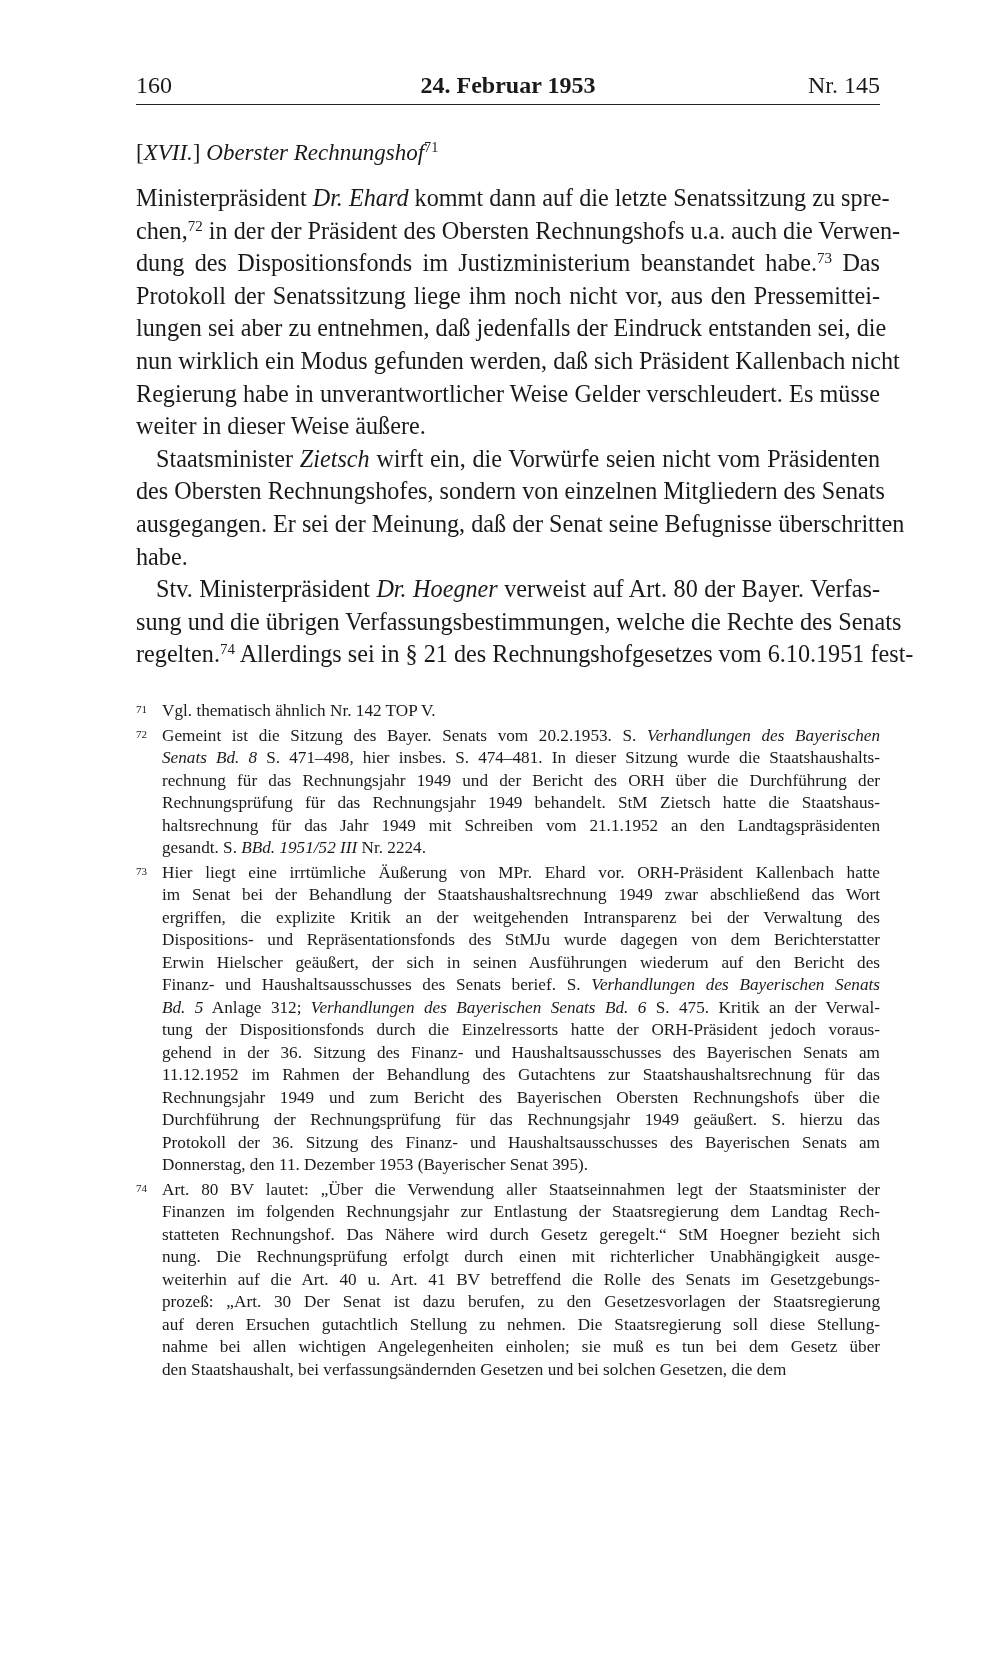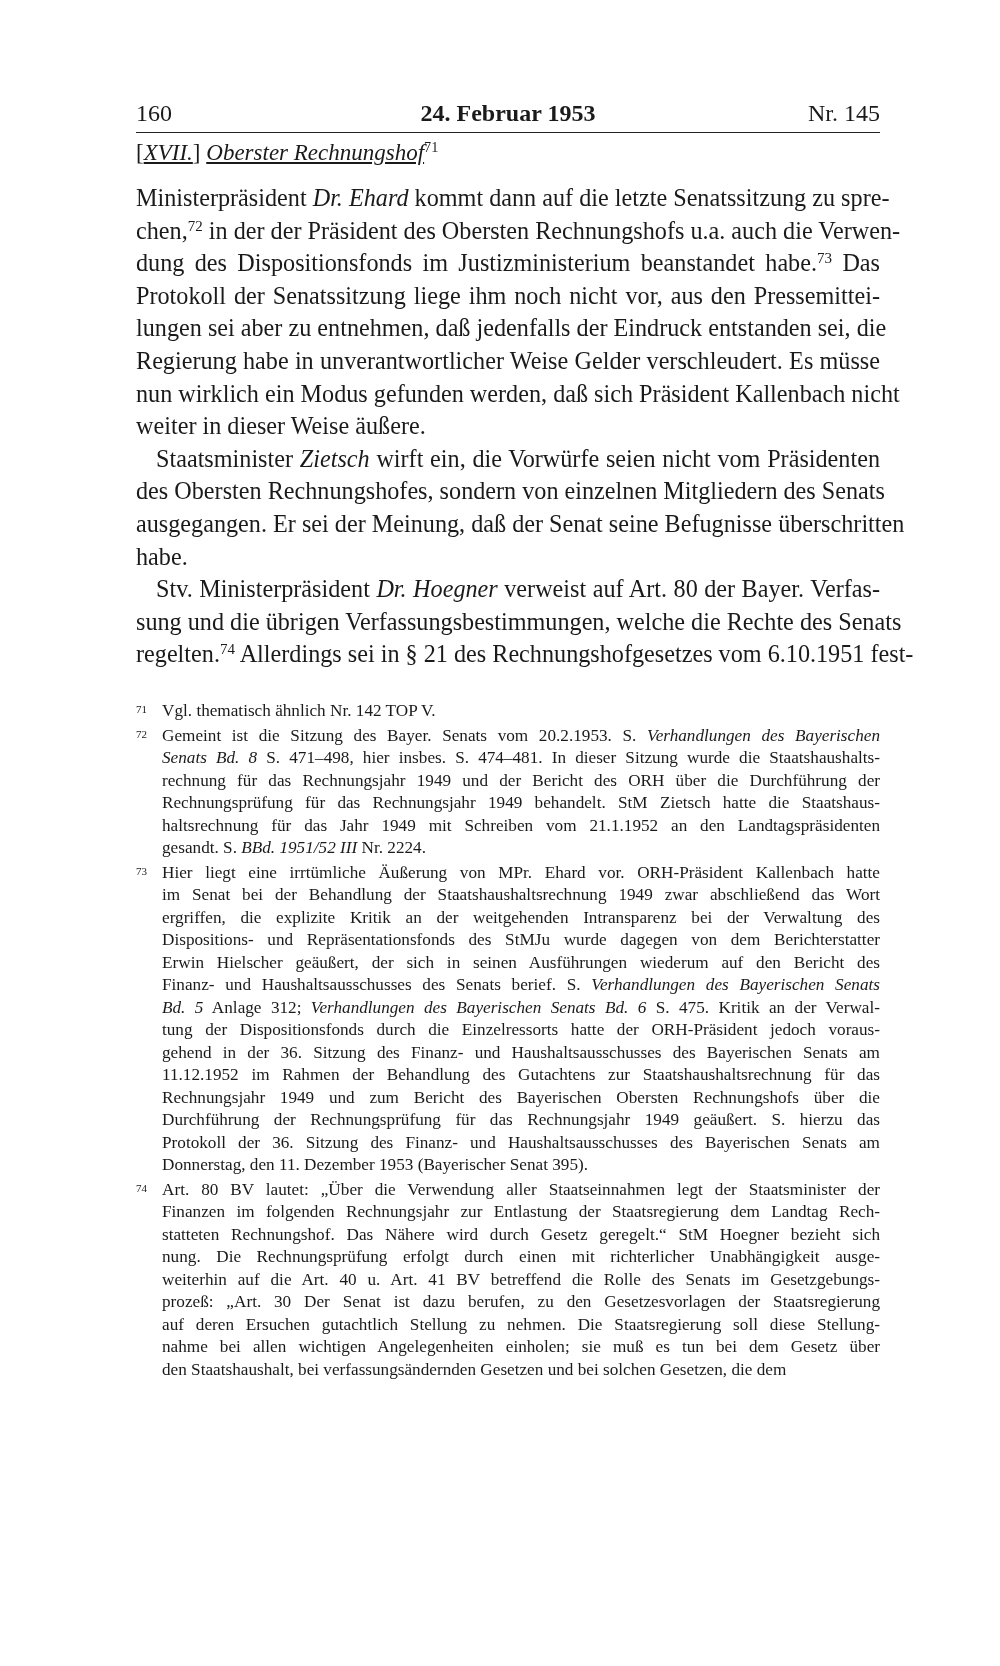--- a/index.html
+++ b/index.html
@@ -1,25 +1,25 @@
 <!DOCTYPE html>
 <html><head>
 <meta charset="utf-8">
 <style>
   html, body { margin:0; padding:0; background:#ffffff; }
   body { width:1000px; height:1666px; position:relative; overflow:hidden;
          font-family:"Liberation Serif","DejaVu Serif",serif; color:#1a1a1a; }
   .page { position:absolute; left:136px; top:0; width:744px; }
-  .header { position:absolute; top:96px; left:0; width:744px; height:36px;
+  .header { position:absolute; top:68px; left:0; width:744px; height:36px;
             border-bottom:1.2px solid #222; font-size:24px; }
   .header .pn { position:absolute; left:0; top:4px; }
   .header .date { position:absolute; left:0; right:0; top:4px; text-align:center;font-weight:bold; }
   .header .nr { position:absolute; right:0; top:4px; }
   .section-title { position:absolute; top:140px; left:0; font-size:23px; }
-  .section-title .it { font-style:italic;text-decoration:underline; }
+  .section-title .it { font-style:italic; }
   sup { font-size:0.62em; vertical-align:0.55em; line-height:0; }
   .body-text { position:absolute; top:182px; left:0; width:744px;
                font-size:24.2px; line-height:32.6px; }
   .body-text p { margin:0; text-align:justify; text-align-last:auto; }
   .body-text .line { display:block; text-align:justify; text-align-last:justify; white-space:nowrap; }
   .body-text .line.last { text-align-last:left; }
   .body-text .indent { padding-left:20px; }
   .it { font-style:italic; }
   .footnotes { position:absolute; top:700px; left:0; width:744px; font-size:17.2px; line-height:22.5px; }
   .fn { position:relative; padding-left:26px; margin-bottom:2px; }
@@ -43,22 +43,22 @@
     <span class="it">Oberster Rechnungshof</span><sup>71</sup>
   </div>
 
   <div class="body-text">
     <p id="para1">
         <span class="line">Ministerpräsident <span class="it">Dr. Ehard</span> kommt dann auf die letzte Senatssitzung zu spre-</span>
         <span class="line">chen,<sup>72</sup> in der der Präsident des Obersten Rechnungshofs u.a. auch die Verwen-</span>
         <span class="line">dung des Dispositionsfonds im Justizministerium beanstandet habe.<sup>73</sup> Das</span>
         <span class="line">Protokoll der Senatssitzung liege ihm noch nicht vor, aus den Pressemittei-</span>
         <span class="line">lungen sei aber zu entnehmen, daß jedenfalls der Eindruck entstanden sei, die</span>
+        <span class="line">nun wirklich ein Modus gefunden werden, daß sich Präsident Kallenbach nicht</span>
         <span class="line">Regierung habe in unverantwortlicher Weise Gelder verschleudert. Es müsse</span>
-        <span class="line">nun wirklich ein Modus gefunden werden, daß sich Präsident Kallenbach nicht</span>
         <span class="line last">weiter in dieser Weise äußere.</span>
       </p>
     <p id="para2" class="indent-para">
         <span class="line indent">Staatsminister <span class="it">Zietsch</span> wirft ein, die Vorwürfe seien nicht vom Präsidenten</span>
         <span class="line">des Obersten Rechnungshofes, sondern von einzelnen Mitgliedern des Senats</span>
         <span class="line">ausgegangen. Er sei der Meinung, daß der Senat seine Befugnisse überschritten</span>
         <span class="line last">habe.</span>
       </p>
     <p id="para3" class="indent-para">
         <span class="line indent">Stv. Ministerpräsident <span class="it">Dr. Hoegner</span> verweist auf Art. 80 der Bayer. Verfas-</span>

